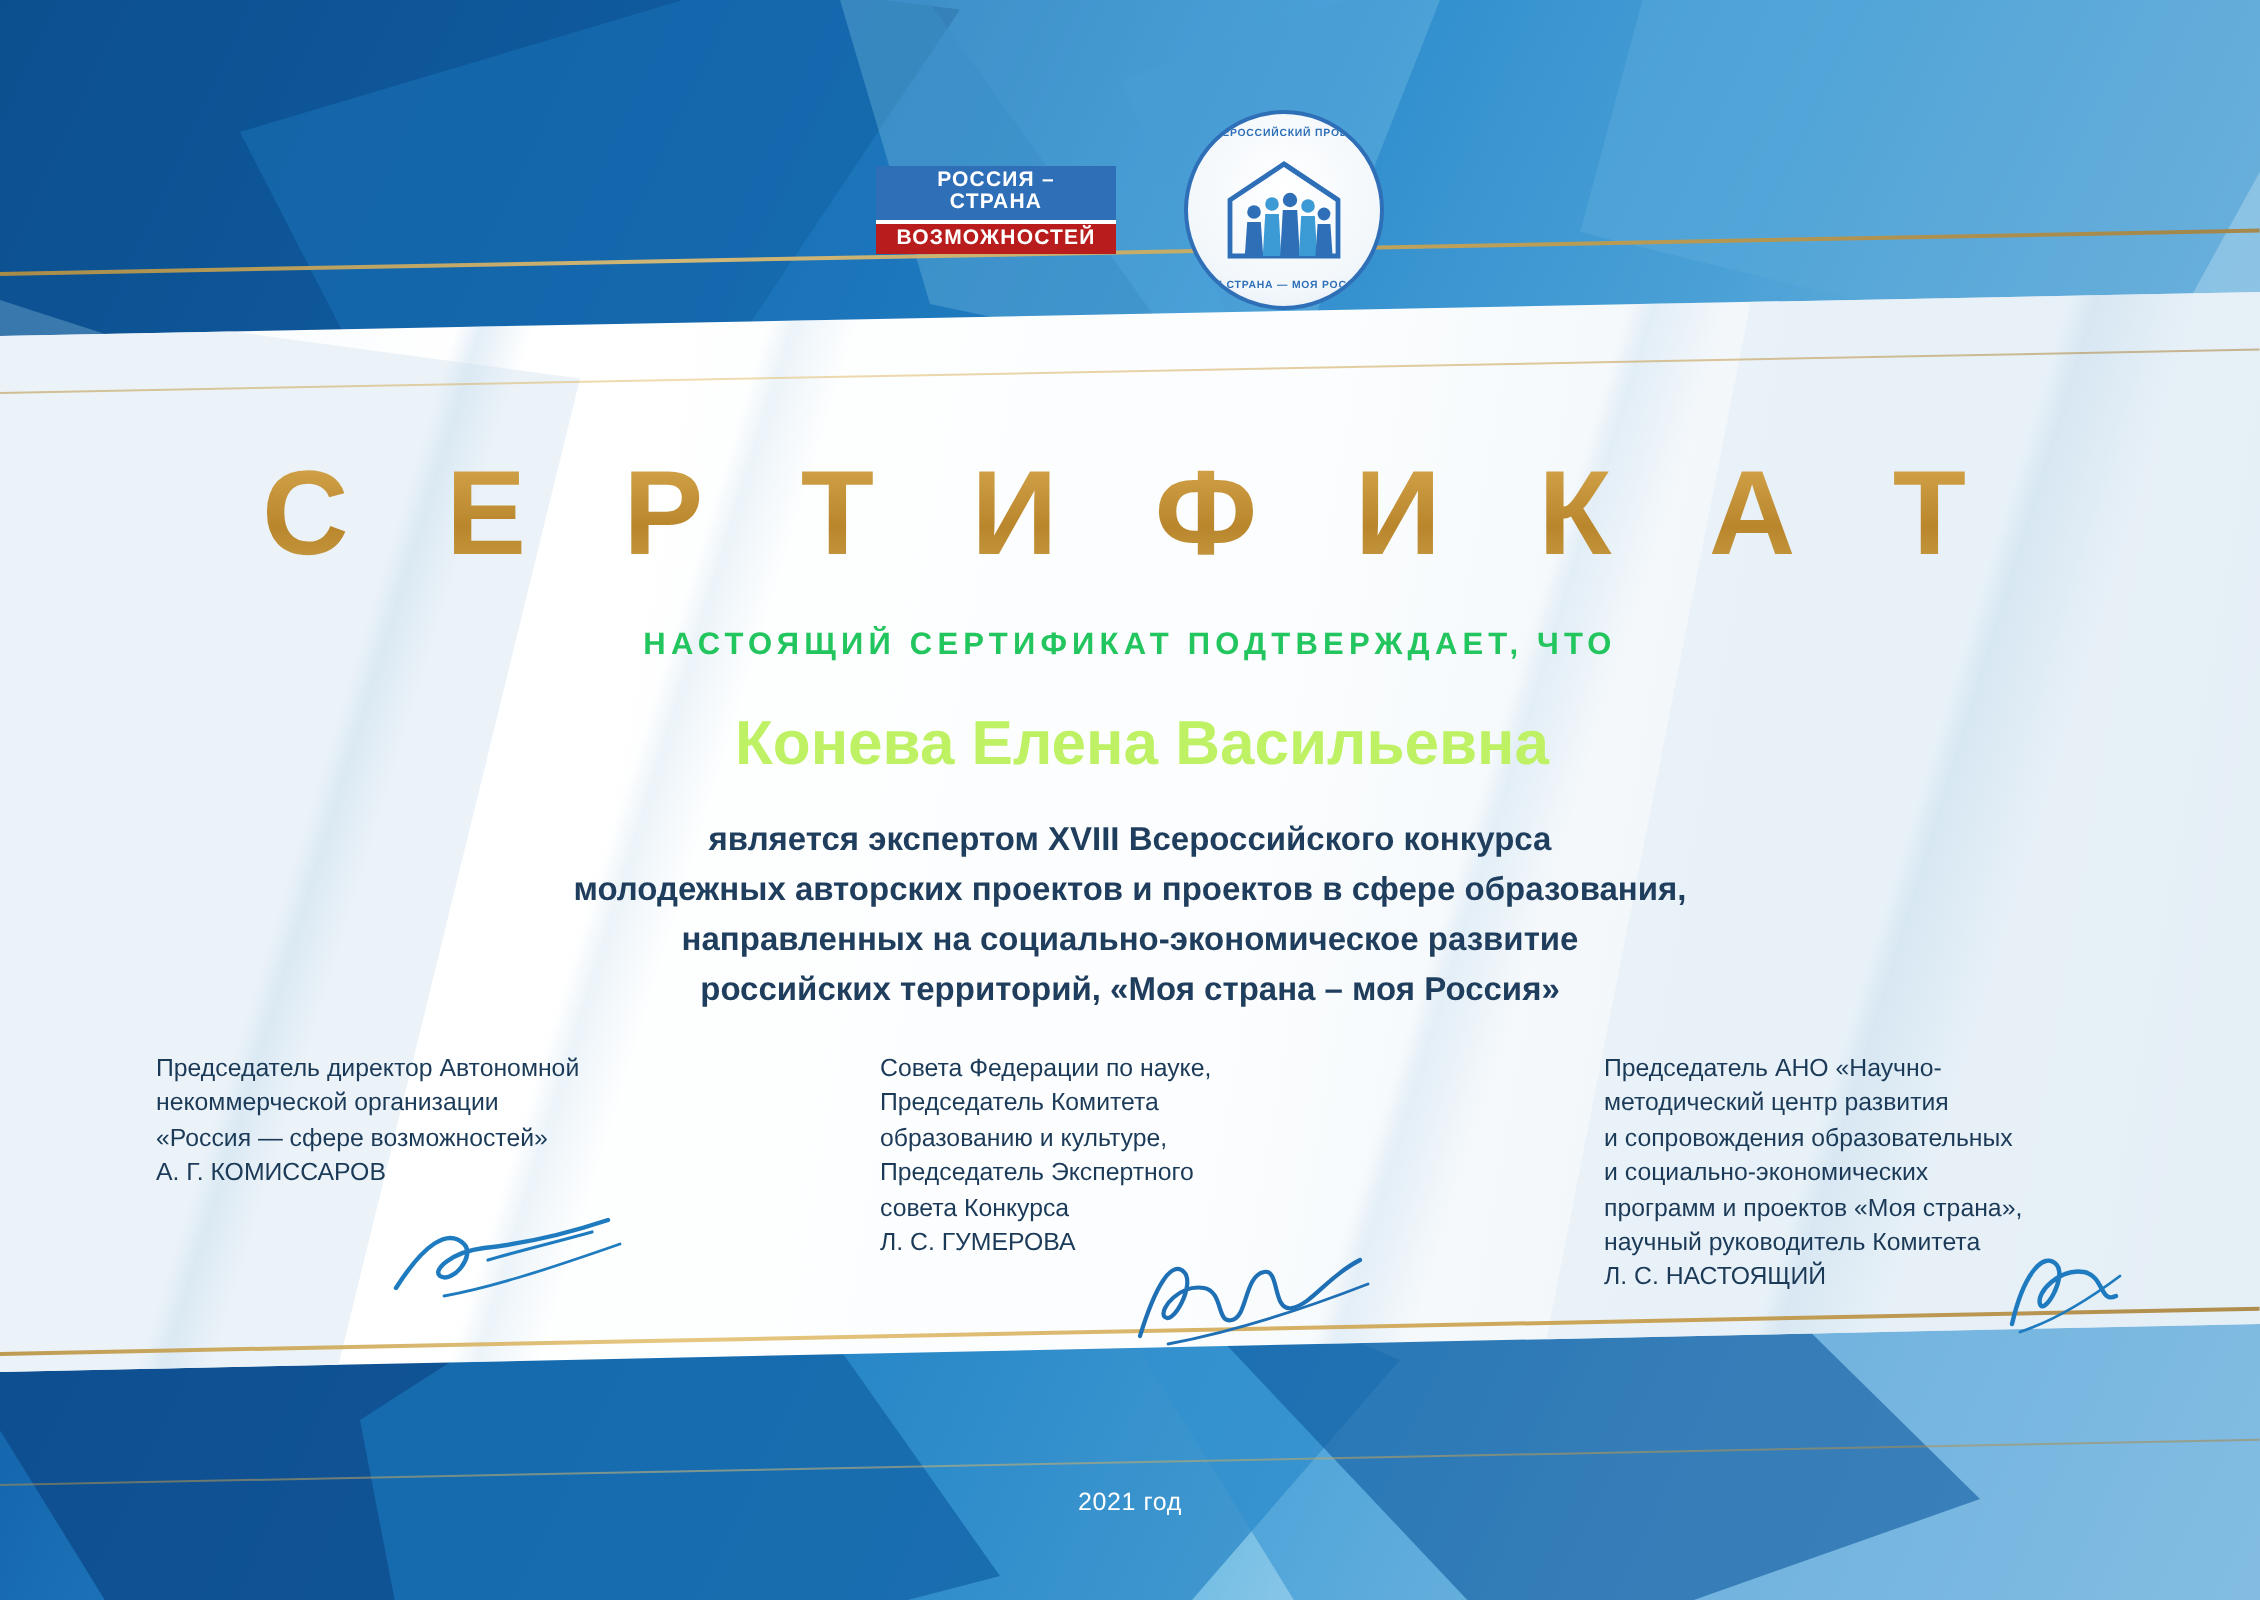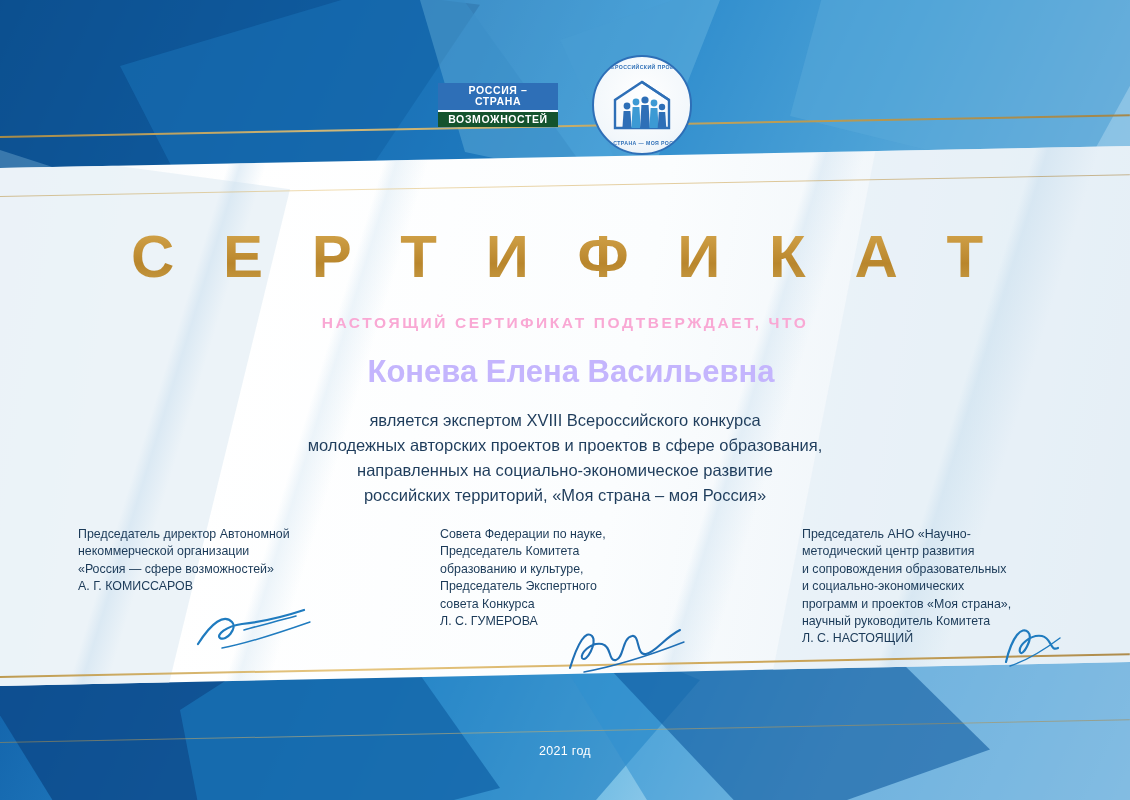--- a/index.html
+++ b/index.html
@@ -118,21 +118,21 @@
     padding: 2px 4px;
     text-align: center;
   }
   .logo-rsv .l1 {
     color: #ffffff;
     background: #2e6fb7;
     border-bottom: 2px solid #ffffff;
   }
   .logo-rsv .l2 {
     color: #ffffff;
-    background: #14532d;
+    background: #b91c1c;
   }
   .logo-msmr {
     width: 96px;
     height: 96px;
     border-radius: 50%;
     background: radial-gradient(circle at 50% 40%, #ffffff 0%, #f2f7fb 68%, #dce8f2 100%);
     border: 2px solid #2e6fb7;
     position: relative;
     overflow: hidden;
     display: flex;
@@ -176,39 +176,40 @@
     -webkit-text-fill-color: transparent;
   }
   .subtitle {
     position: absolute;
     top: 168px;
     left: 0; right: 0;
     text-align: center;
     font-size: 15.5px;
     font-weight: bold;
     letter-spacing: 2.6px;
-    color: #f9a8d4;
+    color: #22c55e;
   }
   .holder {
     position: absolute;
     top: 208px;
     left: 12px; right: 0;
     text-align: center;
     font-size: 31px;
     font-weight: bold;
-    color: #c4b5fd;
+    color: #bef264;
   }
   .body-lines {
     position: absolute;
     top: 262px;
     left: 0; right: 0;
     text-align: center;
     color: #1f3d5c;
     font-size: 16.5px;
     line-height: 25px;
+    font-weight: bold;
   }
 
   
   .signatures {
     position: absolute;
     top: 380px;
     left: 0; right: 0;
     display: flex;
     justify-content: space-between;
     padding: 0 78px;

